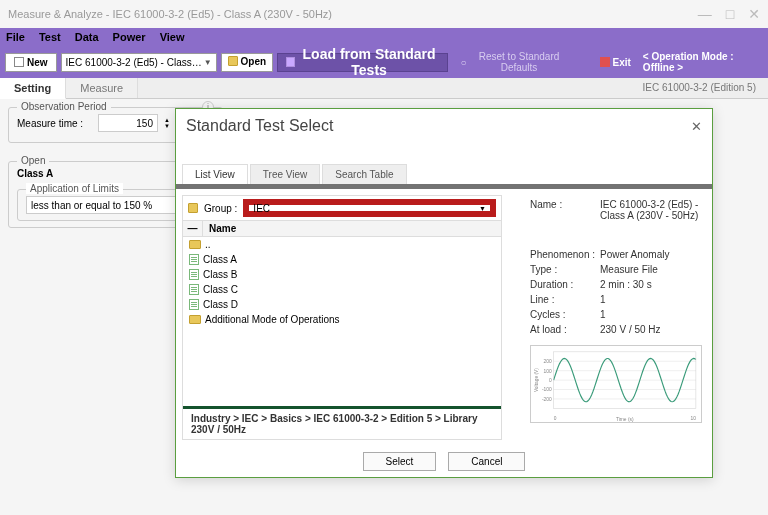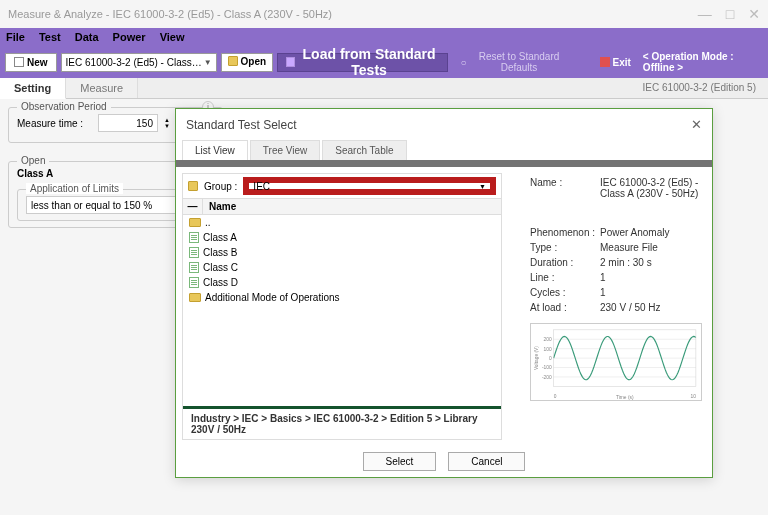--- a/index.html
+++ b/index.html
@@ -31,23 +31,23 @@
 .spin { display: flex; flex-direction: column; font-size: 6px; line-height: 6px; }
 .mini-select { border: 1px solid #ccc; height: 18px; width: 30px; padding: 0 2px; font-size: 10px; display: flex; align-items: center; justify-content: space-between; }
 .full-select { border: 1px solid #ccc; height: 18px; width: 100%; padding: 0 4px; font-size: 10px; display: flex; align-items: center; justify-content: space-between; background: #fff; }
 .side-col { display: flex; flex-direction: column; gap: 18px; }
 .class-text { font-size: 10px; font-weight: bold; margin-bottom: 10px; }
 .subpanel { margin-top: 8px; }
 
 
 .dialog { position: absolute; left: 175px; top: 108px; width: 538px; height: 370px; background: #fff; border: 1px solid #5a9e3f; box-shadow: 0 2px 12px rgba(0,0,0,0.15); display: flex; flex-direction: column; }
 .dlg-header { padding: 8px 10px; display: flex; justify-content: space-between; align-items: center; border-bottom: none; }
-.dlg-title { font-size: 12px; color: #444; }
+.dlg-title { font-size: 16px; color: #444; }
 .dlg-close { font-size: 13px; color: #666; cursor: pointer; }
-.dlg-tabs { display: flex; border-bottom: 7px solid #737373; padding: 0 6px; gap: 2px; }
+.dlg-tabs { display: flex; border-bottom: 5px solid #737373; padding: 0 6px; gap: 2px; margin-top: 21px; }
 .dlg-tab { padding: 4px 12px; font-size: 10px; background: #eee; border: 1px solid #ddd; border-bottom: none; color: #555; }
 .dlg-tab.active { background: #fff; color: #333; }
 .dlg-body { flex: 1; display: flex; padding: 6px; gap: 24px; overflow: hidden; }
 .dlg-left { flex: 1; display: flex; flex-direction: column; border: 1px solid #ddd; }
 .grp-row { display: flex; align-items: center; gap: 6px; padding: 3px 5px; border-bottom: 1px solid #ddd; font-size: 10px; }
 .grp-select { flex: 1; border: 6px solid #b91c1c; height: 18px; padding: 1px 4px; font-size: 10px; display: flex; align-items: center; justify-content: space-between; }
 .tree-header { display: flex; background: #f4f4f4; border-bottom: 1px solid #ddd; font-size: 10px; font-weight: bold; }
 .th-expand { width: 20px; border-right: 1px solid #ddd; text-align: center; padding: 2px 0; }
 .th-name { flex: 1; padding: 2px 6px; }
 .tree-list { flex: 1; overflow: auto; }

